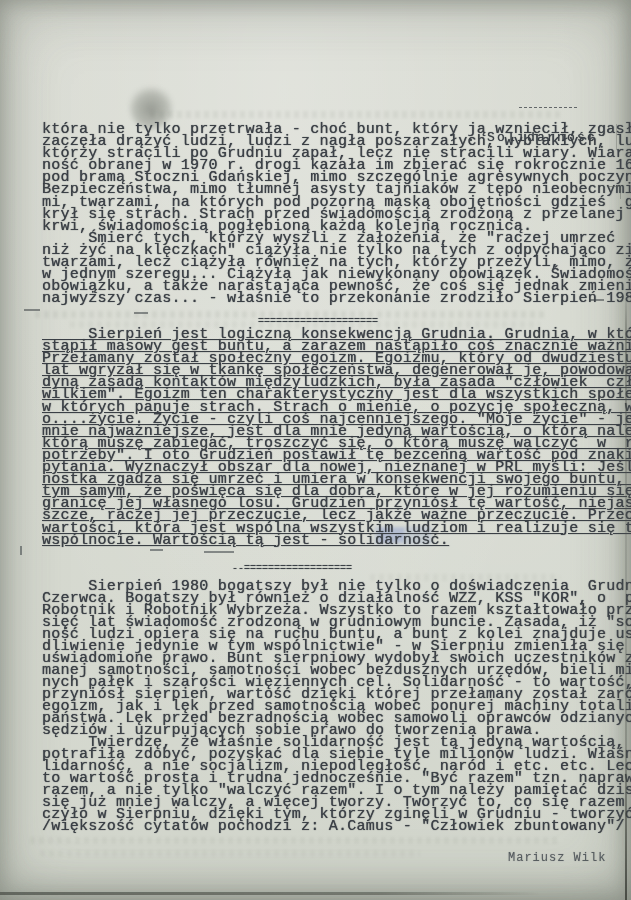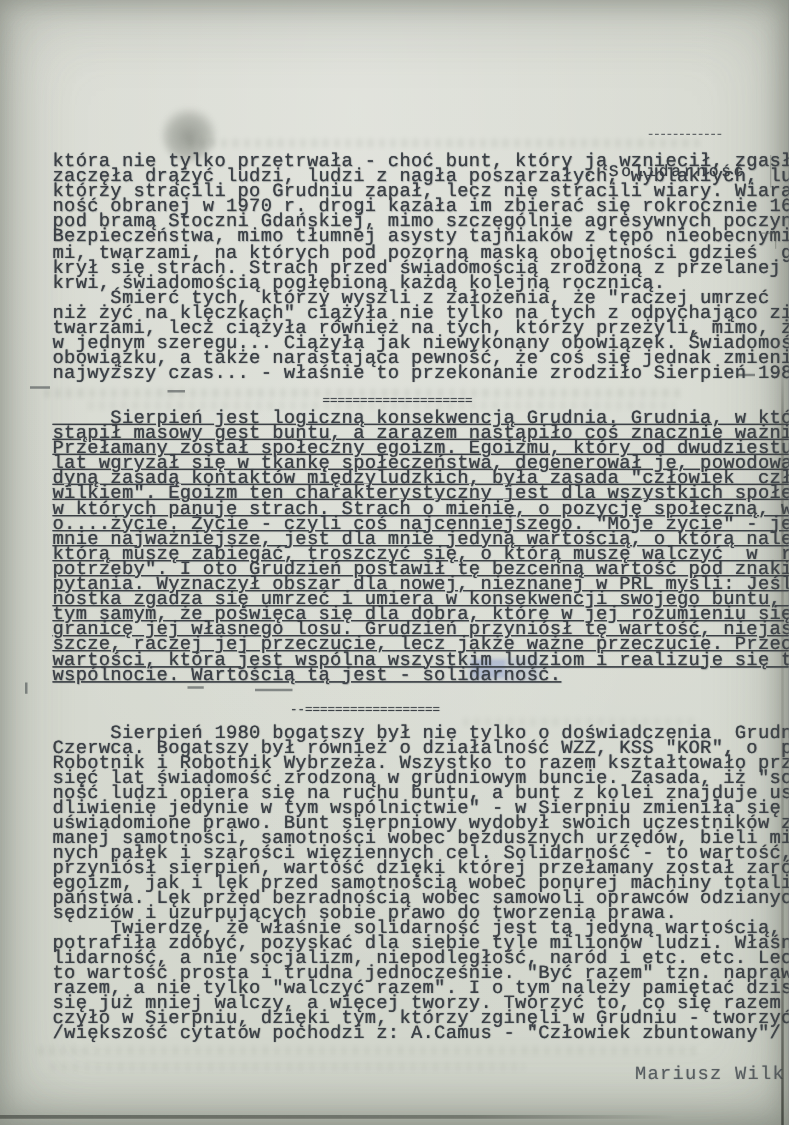--- a/index.html
+++ b/index.html
@@ -44,21 +44,21 @@
   }
   .divider{
     position:absolute;font-size:10px;letter-spacing:0;
     white-space:pre;
     text-shadow:0 0 .8px rgba(59,64,70,.9);
   }
   .d1{left:258px;top:316px;}
   .d2{left:232px;top:563px;}
   .signature{
     position:absolute;left:508px;top:851px;
-    font-size:15px;letter-spacing:1px;
+    font-size:12px;letter-spacing:1px;
     color:rgba(73,79,85,.78);
     text-shadow:0 0 .8px rgba(73,79,85,.6);
     white-space:pre;
   }
   
   .stain{
     position:absolute;left:129px;top:84px;width:44px;height:46px;border-radius:50%;
     background:radial-gradient(circle at 50% 55%, rgba(96,101,93,.55) 0%, rgba(108,113,104,.35) 45%, transparent 72%);
     filter:blur(2px);
   }

